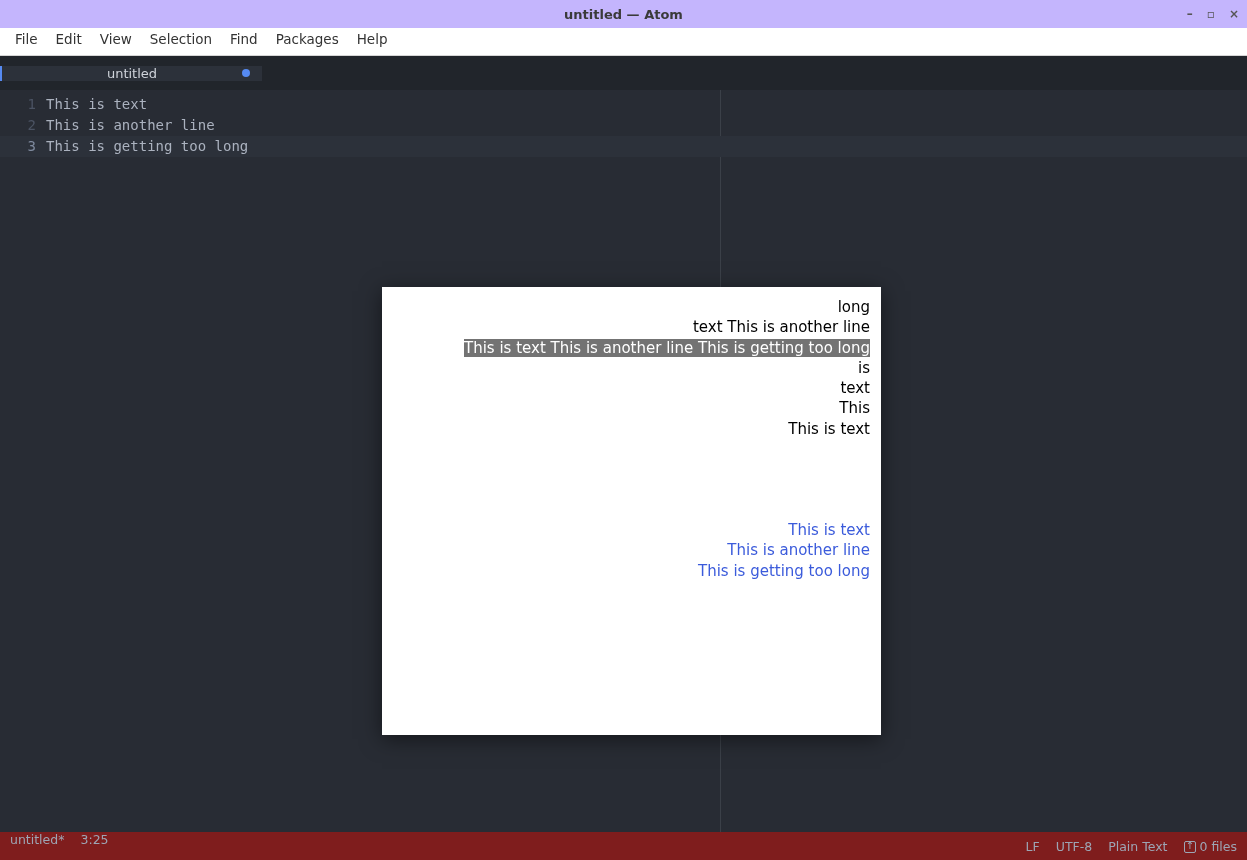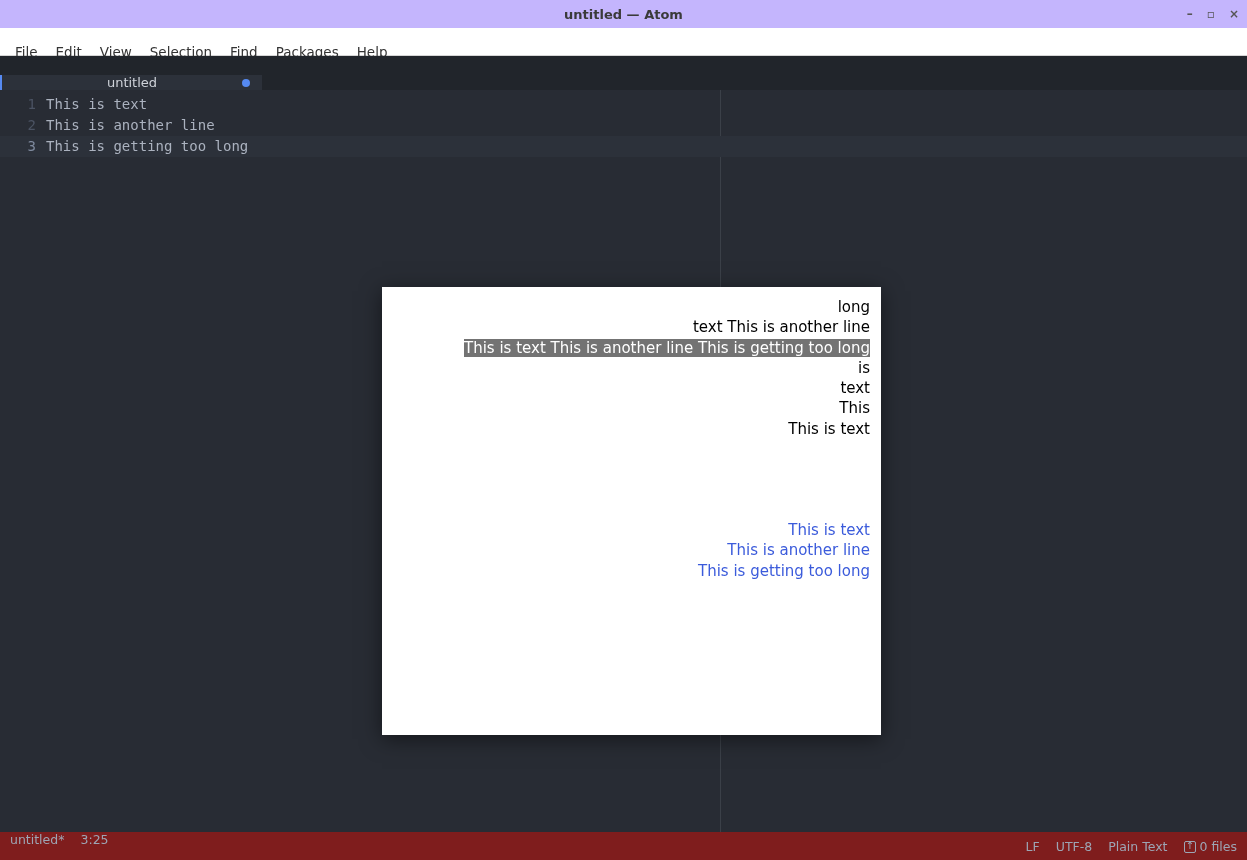--- a/index.html
+++ b/index.html
@@ -1,23 +1,23 @@
 <!DOCTYPE html>
 <html><head>
 <meta charset="utf-8">
 <style>
   * { margin: 0; padding: 0; box-sizing: border-box; }
   html, body { width: 1247px; height: 860px; font-family: "DejaVu Sans", "Segoe UI", sans-serif; overflow: hidden; }
   .window { width: 100%; height: 100%; display: flex; flex-direction: column; background: #282c34; }
   .titlebar { height: 28px; background: #c4b5fd; display: flex; align-items: center; justify-content: center; position: relative; font-size: 13px; font-weight: bold; color: #3a3a3a; }
   .titlebar .controls { position: absolute; right: 8px; top: 0; height: 100%; display: flex; align-items: center; gap: 14px; color: #555; font-size: 12px; }
   .titlebar .ctrl { cursor: pointer; font-weight: bold; }
-  .menubar { height: 28px; background: #ffffff; display: flex; align-items: flex-start; padding: 12px 6px; font-size: 13.5px; color: #333; border-bottom: 1px solid #d6d6d6; }
+  .menubar { height: 28px; background: #ffffff; display: flex; align-items: flex-end; padding: 4px 6px; font-size: 13.5px; color: #333; border-bottom: 1px solid #d6d6d6; }
   .menubar .menu-item { padding: 4px 9px; cursor: pointer; }
-  .tabbar { height: 34px; background: #21252b; display: flex; align-items: flex-end; }
+  .tabbar { height: 34px; background: #21252b; display: flex; align-items: center; }
   .tab { width: 262px; background: #2c313a; border-left: 2px solid #568af2; display: flex; align-items: center; justify-content: center; position: relative; color: #cfd3da; font-size: 13px; }
   .tab .dirty-dot { position: absolute; right: 12px; top: 50%; transform: translateY(-50%); width: 8px; height: 8px; border-radius: 50%; background: #568af2; }
   .editor { flex: 1; position: relative; background: #282c34; font-family: "DejaVu Sans Mono", Menlo, monospace; font-size: 14px; line-height: 21px; color: #abb2bf; }
   .wrap-guide { position: absolute; top: 0; bottom: 0; left: 720px; width: 0; border-left: 1px solid #3b4048; }
   .editor-lines { position: relative; }
   .editor-line-wrap { height: 21px; position: relative; }
   .editor-line-wrap.active::before { content: ""; position: absolute; left: -46px; right: -9999px; top: 0; bottom: 0; background: #2c313a; z-index: 0; }
   .editor-line-wrap .ln-num { position: absolute; left: -46px; width: 36px; text-align: right; color: #4b5363; z-index: 1; }
   .editor-line-wrap.active .ln-num { color: #7f8a9e; }
   .editor-line-wrap .ln-txt { position: relative; z-index: 1; white-space: pre; color: #abb2bf; }

